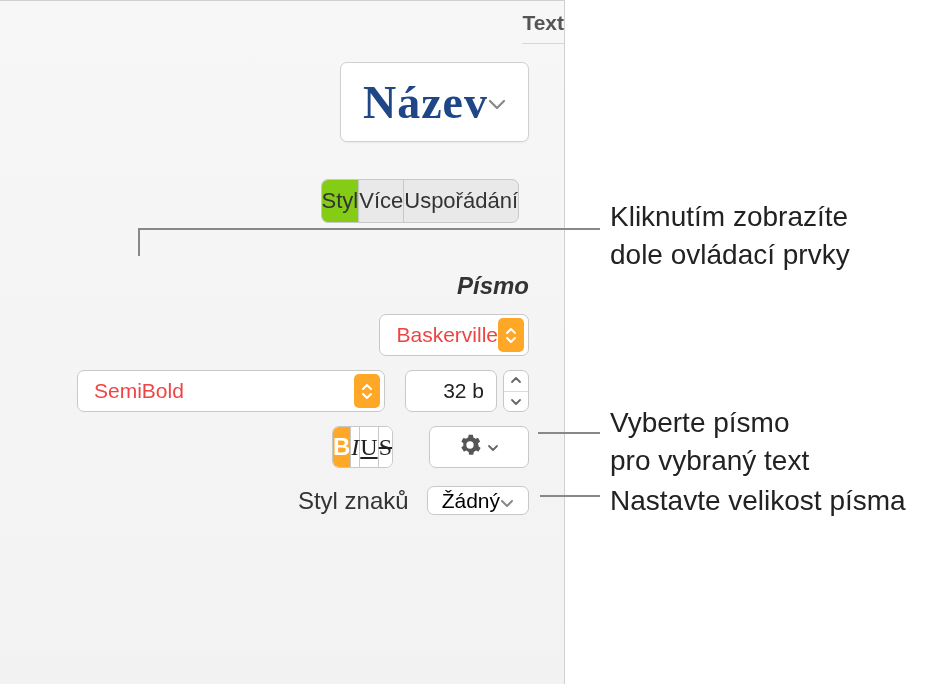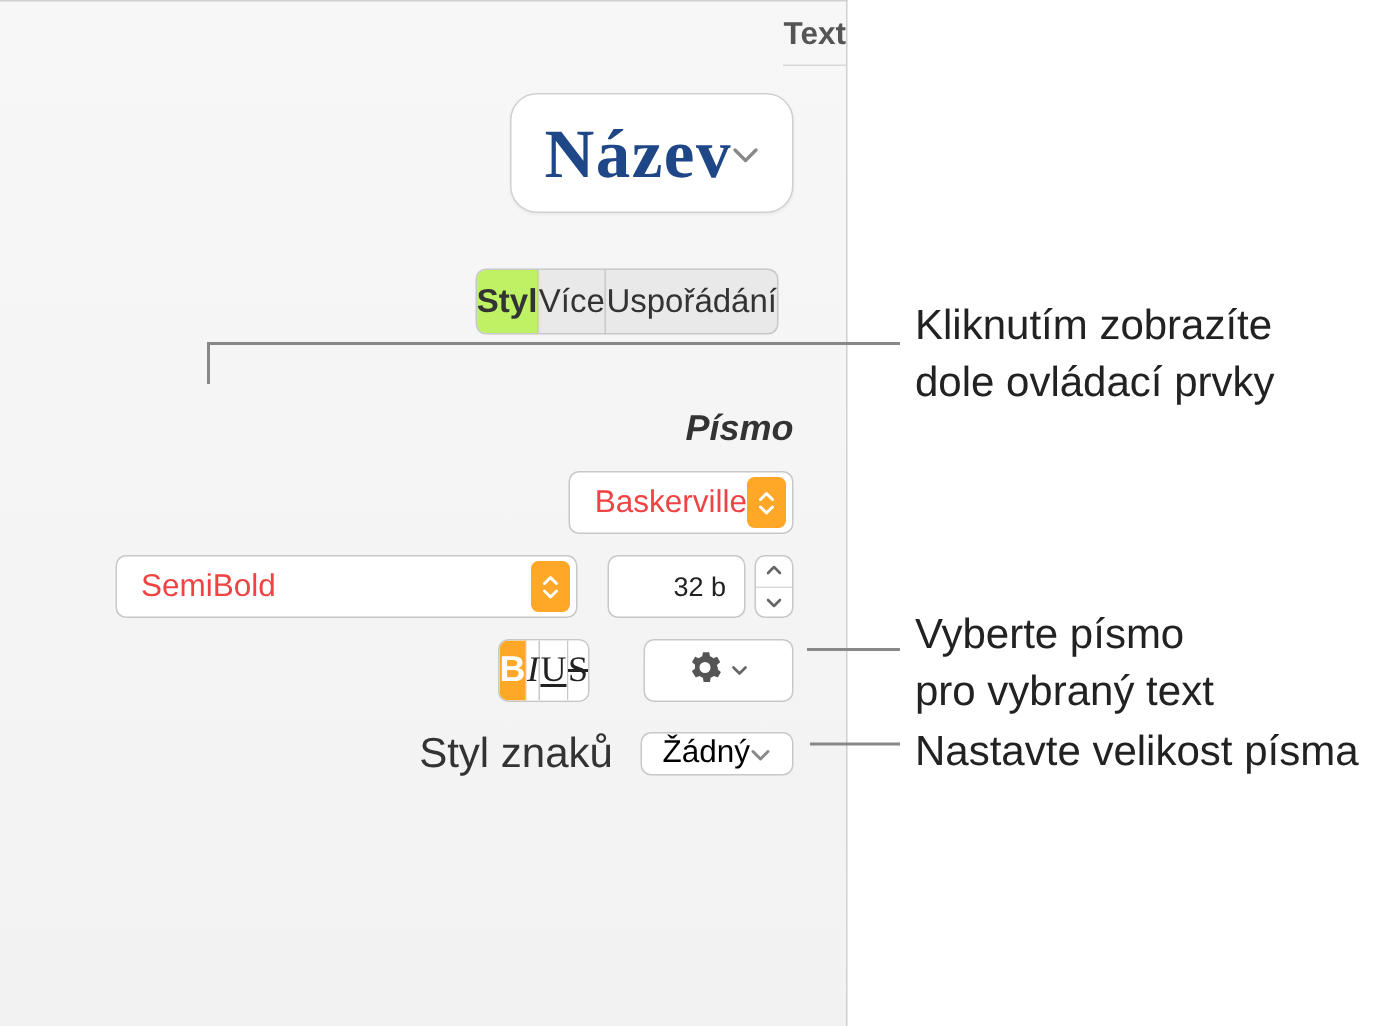--- a/index.html
+++ b/index.html
@@ -32,21 +32,21 @@
       font-weight: 600;
       color: #555;
       border-bottom: 1px solid #d8d8d8;
     }
     .section {
       padding: 18px 35px 0 35px;
     }
     .style-row {
       background: #fff;
       border: 1px solid #d0d0d0;
-      border-radius: 18px;
+      border-radius: 7px;
       height: 80px;
       display: flex;
       align-items: center;
       justify-content: space-between;
       padding: 0 22px;
       box-shadow: 0 1px 2px rgba(0,0,0,0.05);
     }
     .style-title {
       font-family: Baskerville, "Times New Roman", serif;
       font-size: 46px;
@@ -84,22 +84,22 @@
       font-size: 22px;
       color: #333;
       border-right: 1px solid #c8c8c8;
       cursor: pointer;
       position: relative;
     }
     .seg-btn:last-child {
       border-right: none;
     }
     .seg-btn.active {
-      background: #bef264;
-      font-weight: 700;
+      background: #84cc16;
+      font-weight: 400;
       box-shadow: 0 1px 2px rgba(0,0,0,0.08);
     }
     .font-label {
       font-size: 24px;
       font-weight: 600;
       color: #333;
       margin: 26px 35px 14px;
       font-style: italic;
     }
     .field-row {
@@ -145,21 +145,21 @@
     .size-input {
       width: 92px;
       background: #fff;
       border: 1px solid #c8c8c8;
       border-radius: 7px;
       height: 42px;
       display: flex;
       align-items: center;
       justify-content: flex-end;
       padding: 0 12px;
-      font-size: 18px;
+      font-size: 21px;
       color: #222;
     }
     .stepper-vert {
       width: 26px;
       height: 42px;
       display: flex;
       flex-direction: column;
       background: #fff;
       border: 1px solid #c8c8c8;
       border-radius: 7px;
@@ -226,21 +226,21 @@
       gap: 6px;
       cursor: pointer;
     }
     .char-row {
       display: flex;
       align-items: center;
       gap: 18px;
       margin: 4px 35px 0;
     }
     .char-label {
-      font-size: 28px;
+      font-size: 24px;
       color: #333;
     }
     .char-select {
       flex: 1;
       height: 29px;
       background: #fff;
       border: 1px solid #c8c8c8;
       border-radius: 7px;
       display: flex;
       align-items: center;

